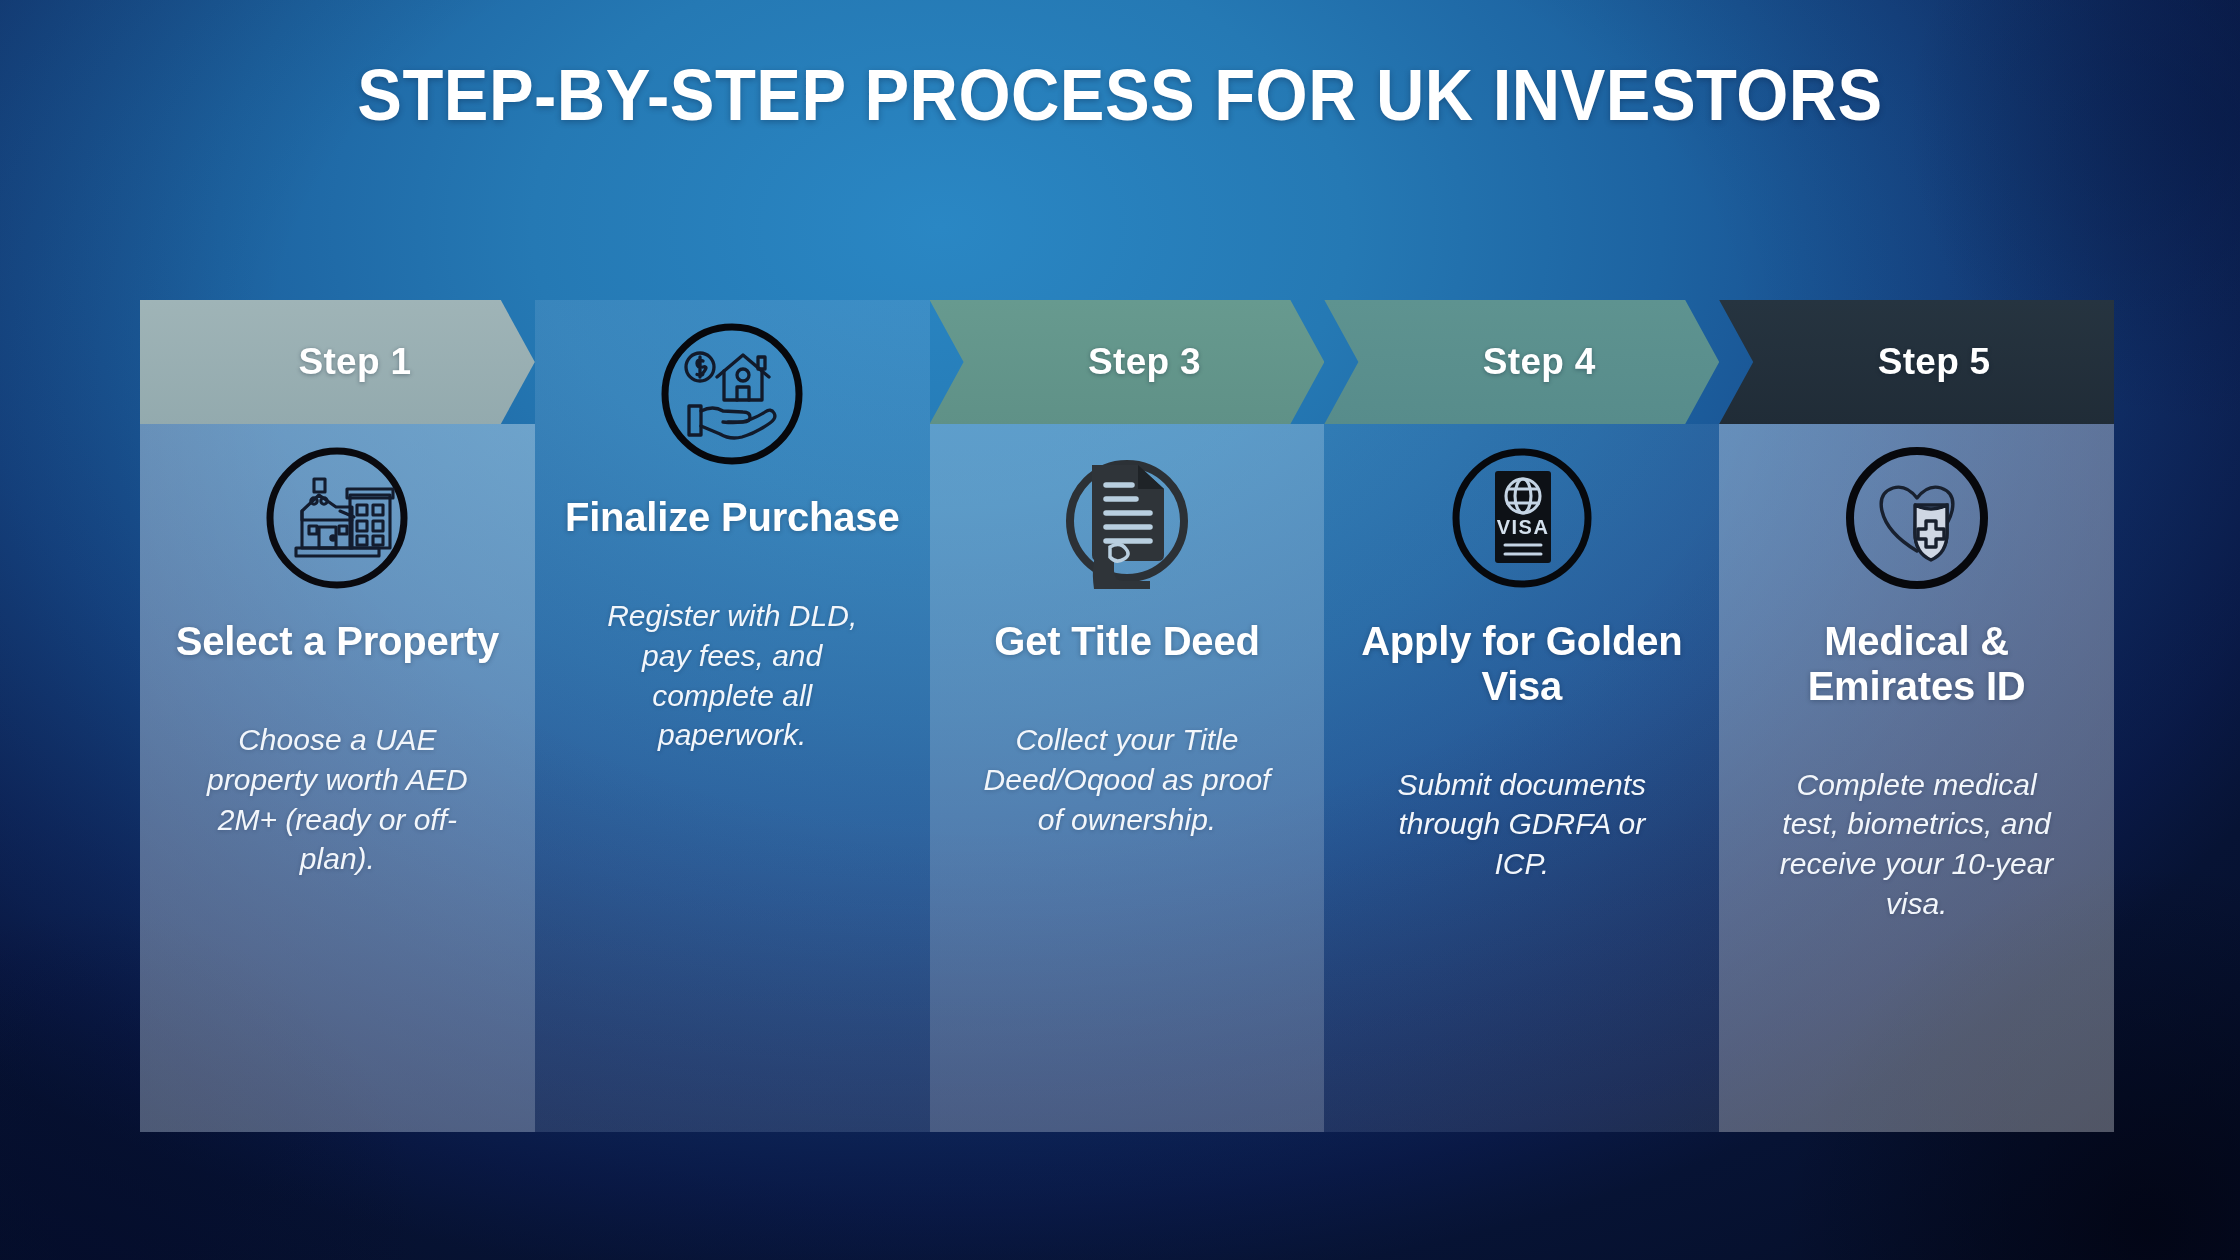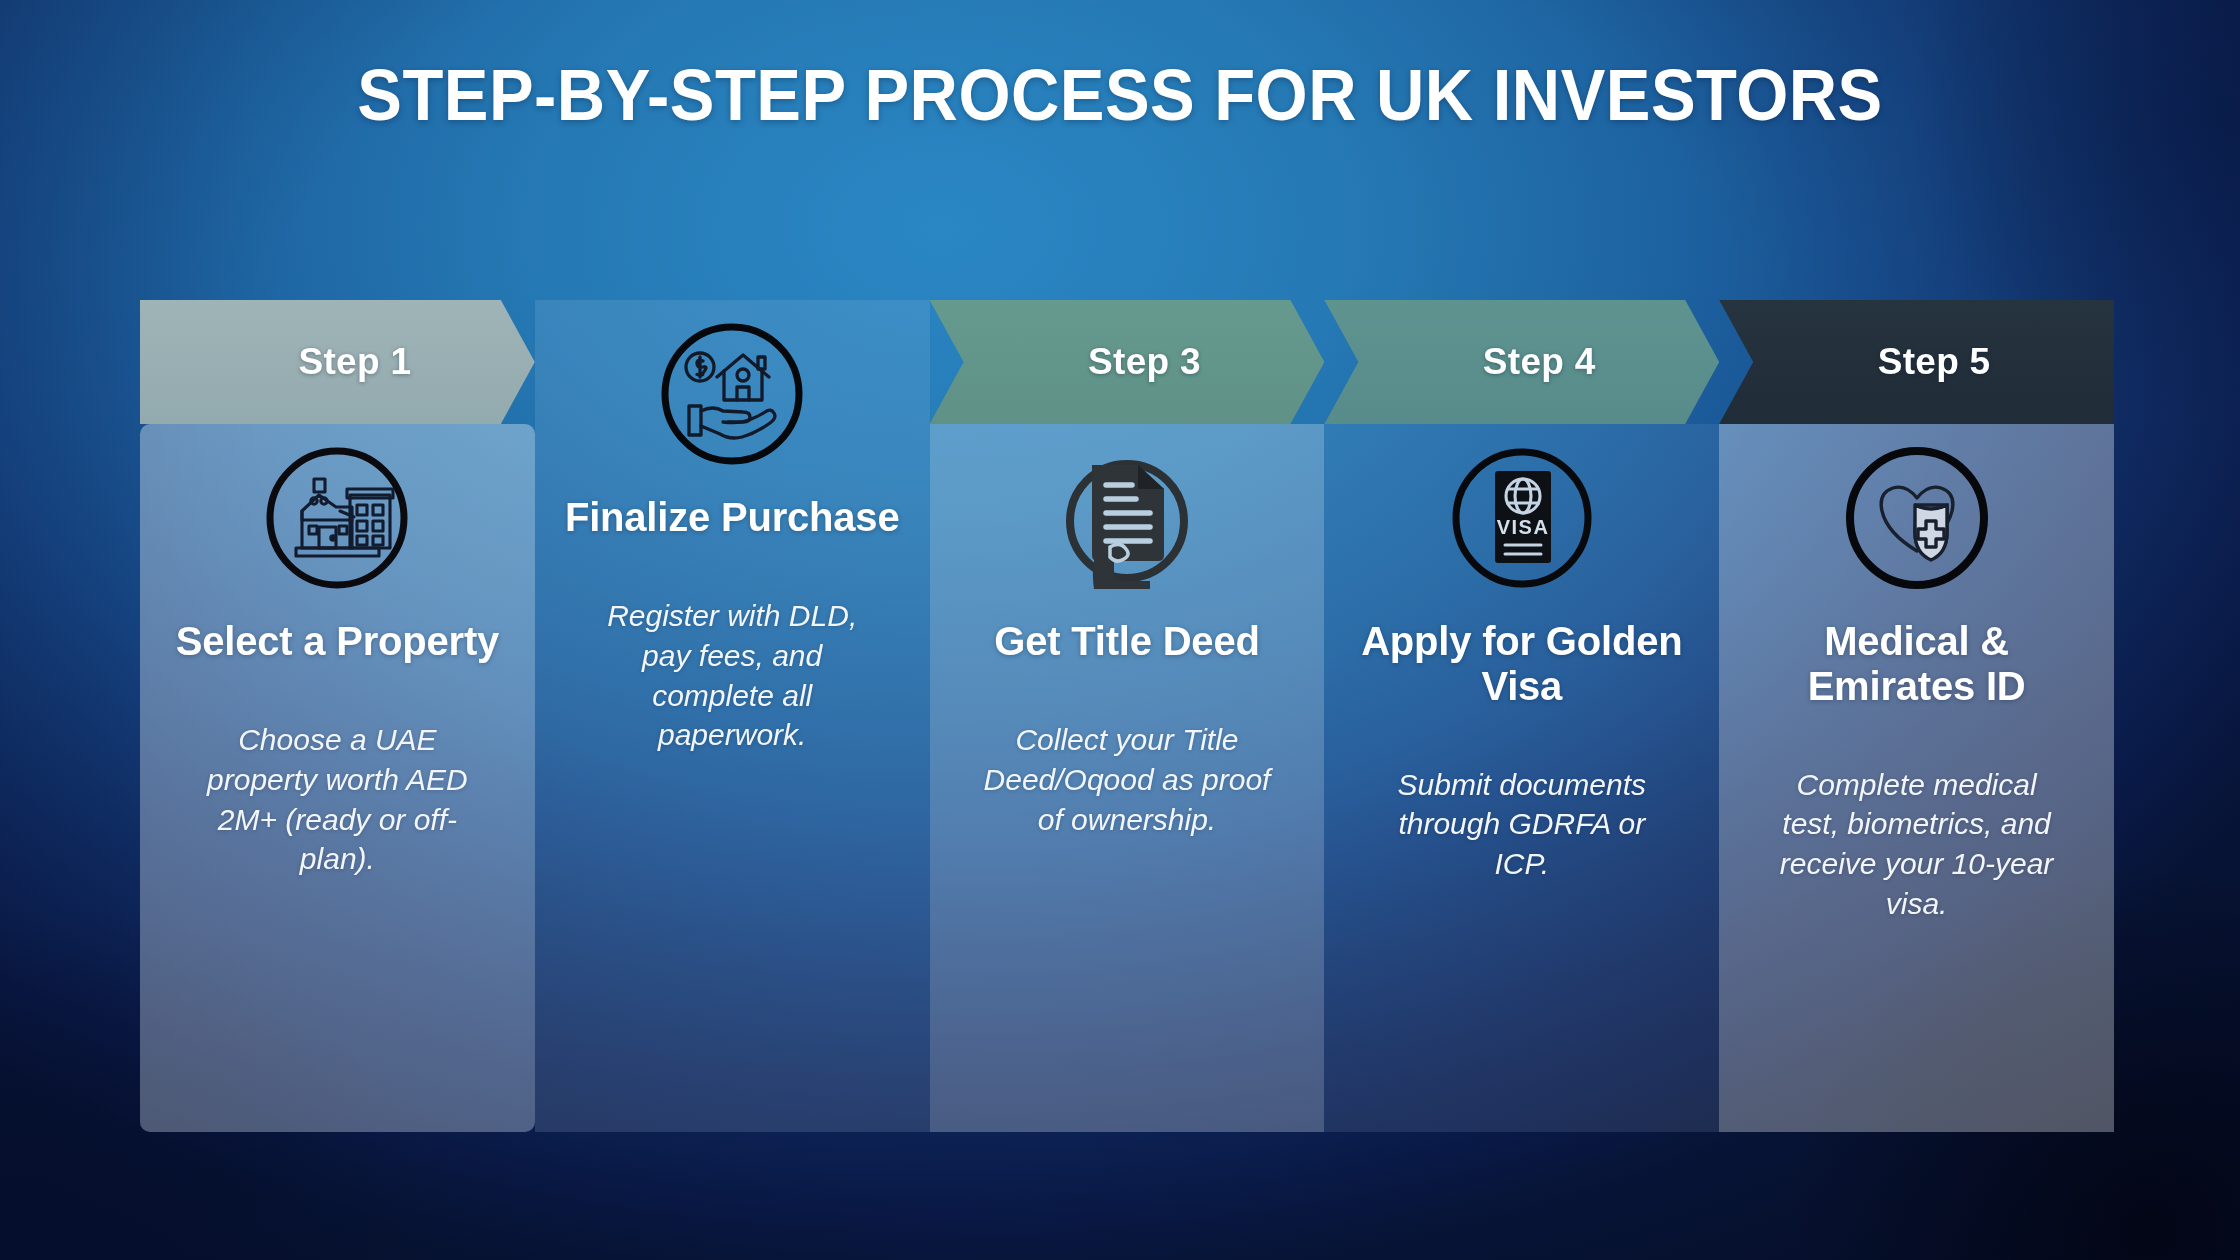--- a/index.html
+++ b/index.html
@@ -143,21 +143,21 @@
     font-style: italic;
   }
 
   
   .col:nth-child(1) .chev  { background: linear-gradient(180deg, #9fb4b7 0%, #93aaae 100%); }
   .col:nth-child(2) .chev  { background: linear-gradient(180deg, #aad3b2 0%, #9ec9a8 100%); }
   .col:nth-child(3) .chev  { background: linear-gradient(180deg, #679a8f 0%, #5f9187 100%); }
   .col:nth-child(4) .chev  { background: linear-gradient(180deg, #5e9390 0%, #578c8b 100%); }
   .col:nth-child(5) .chev  { background: linear-gradient(180deg, #263440 0%, #202c37 100%); }
 
-  .col:nth-child(1) .panel { background: linear-gradient(180deg, rgba(205,225,240,0.44) 0%, rgba(196,215,234,0.40) 55%, rgba(192,208,228,0.38) 100%); border-radius: 10px; }
+  .col:nth-child(1) .panel { background: linear-gradient(180deg, rgba(205,225,240,0.44) 0%, rgba(196,215,234,0.40) 55%, rgba(192,208,228,0.38) 100%); }
   .col:nth-child(2) .panel { background: linear-gradient(180deg, rgba(150,190,224,0.18) 0%, rgba(152,186,220,0.16) 60%, rgba(164,190,220,0.18) 100%); }
   .col:nth-child(3) .panel { background: linear-gradient(180deg, rgba(200,222,240,0.34) 0%, rgba(196,214,232,0.33) 55%, rgba(198,210,226,0.33) 100%); }
   .col:nth-child(4) .panel { background: linear-gradient(180deg, rgba(140,176,214,0.13) 0%, rgba(146,176,212,0.13) 60%, rgba(158,180,212,0.15) 100%); }
   .col:nth-child(5) .panel { background: linear-gradient(180deg, rgba(214,224,238,0.40) 0%, rgba(208,216,228,0.39) 55%, rgba(206,210,218,0.38) 100%); }
 </style>
 </head>
 <body>
 
 <div id="bg"></div>
 <div id="bg-vignette"></div>

